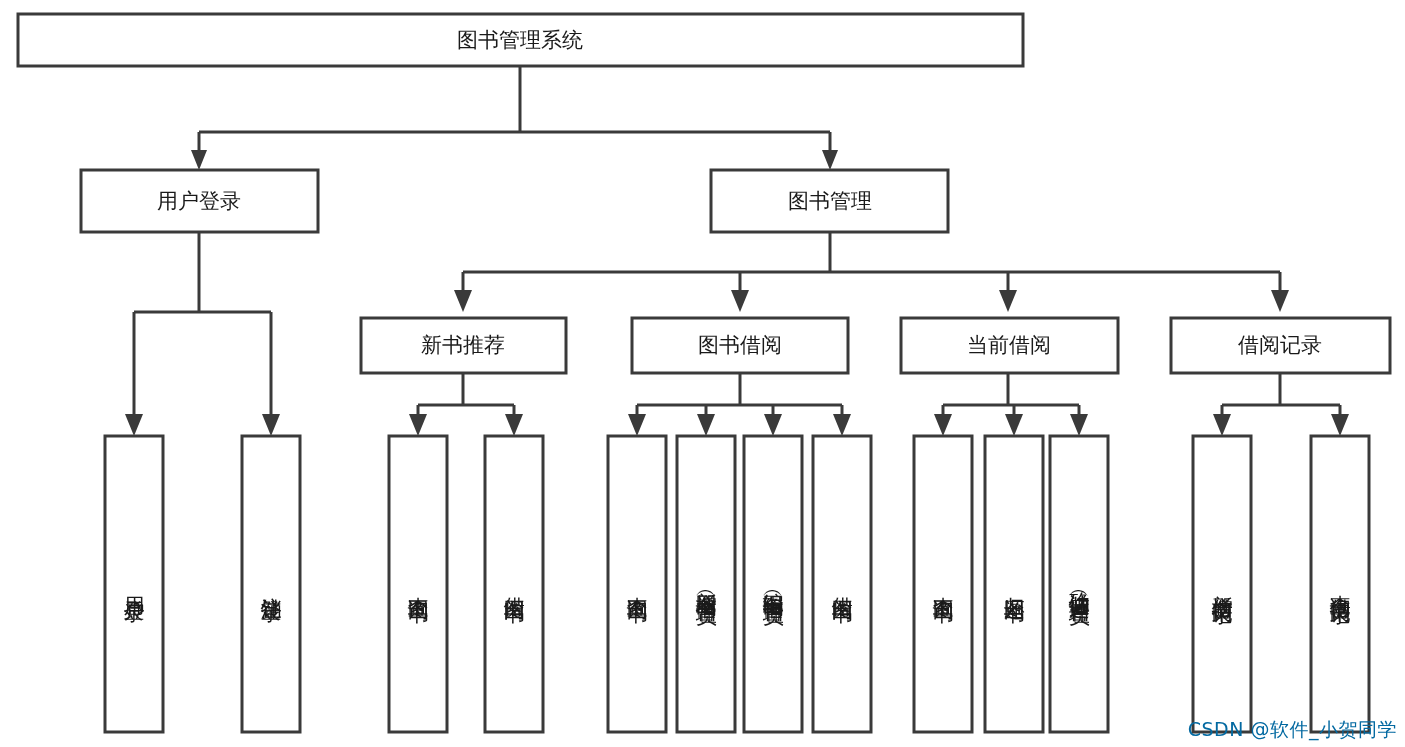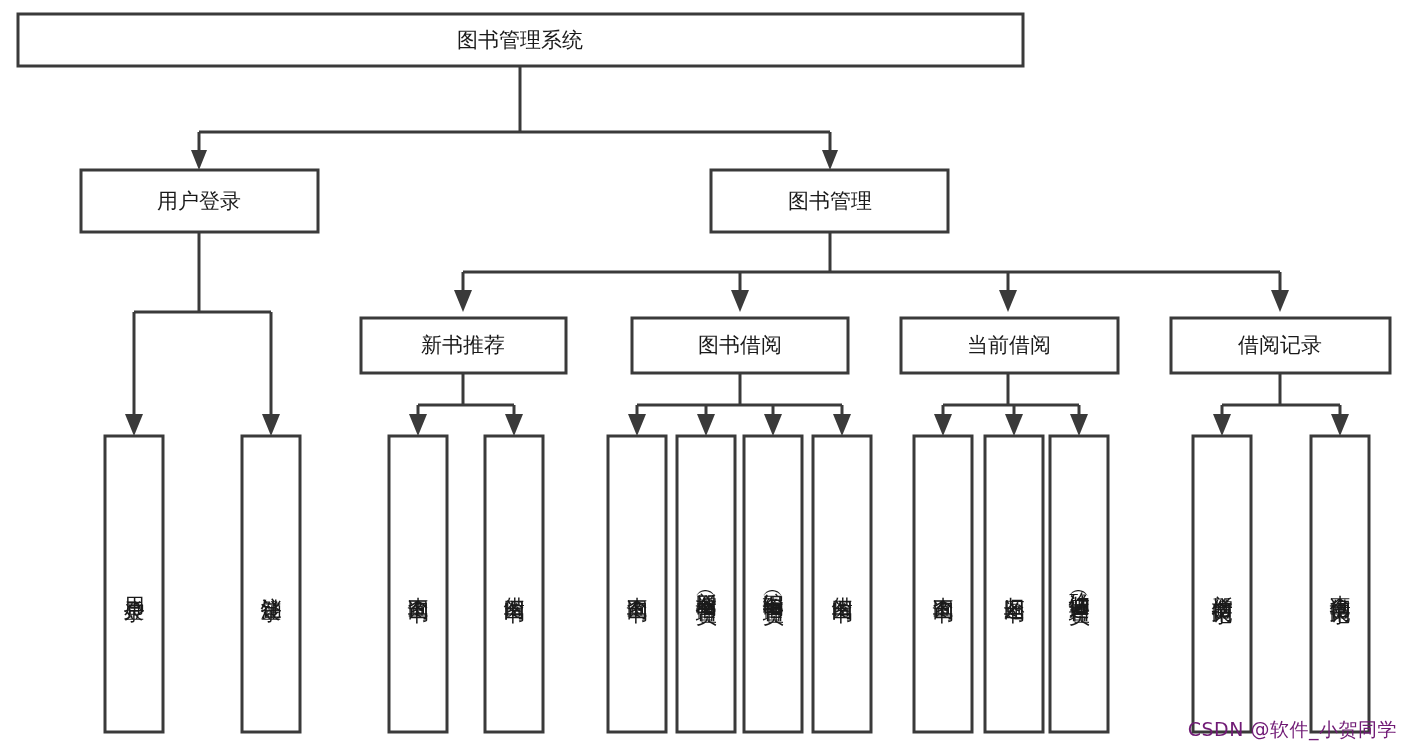--- a/index.html
+++ b/index.html
@@ -60,21 +60,21 @@
     white-space: nowrap;
     pointer-events: none;
     text-align: center;
   }
   .watermark {
     position: absolute;
     right: 8px;
     bottom: 4px;
     font-family: "DejaVu Sans", "Liberation Sans", sans-serif;
     font-size: 19px;
-    color: #701a75;
+    color: #0369a1;
     letter-spacing: 0.5px;
     white-space: nowrap;
   }
 </style>
 </head>
 <body>
 
 <div id="diagram-root">
 
   <svg class="tree-svg" viewBox="0 0 1405 747" xmlns="http://www.w3.org/2000/svg">

